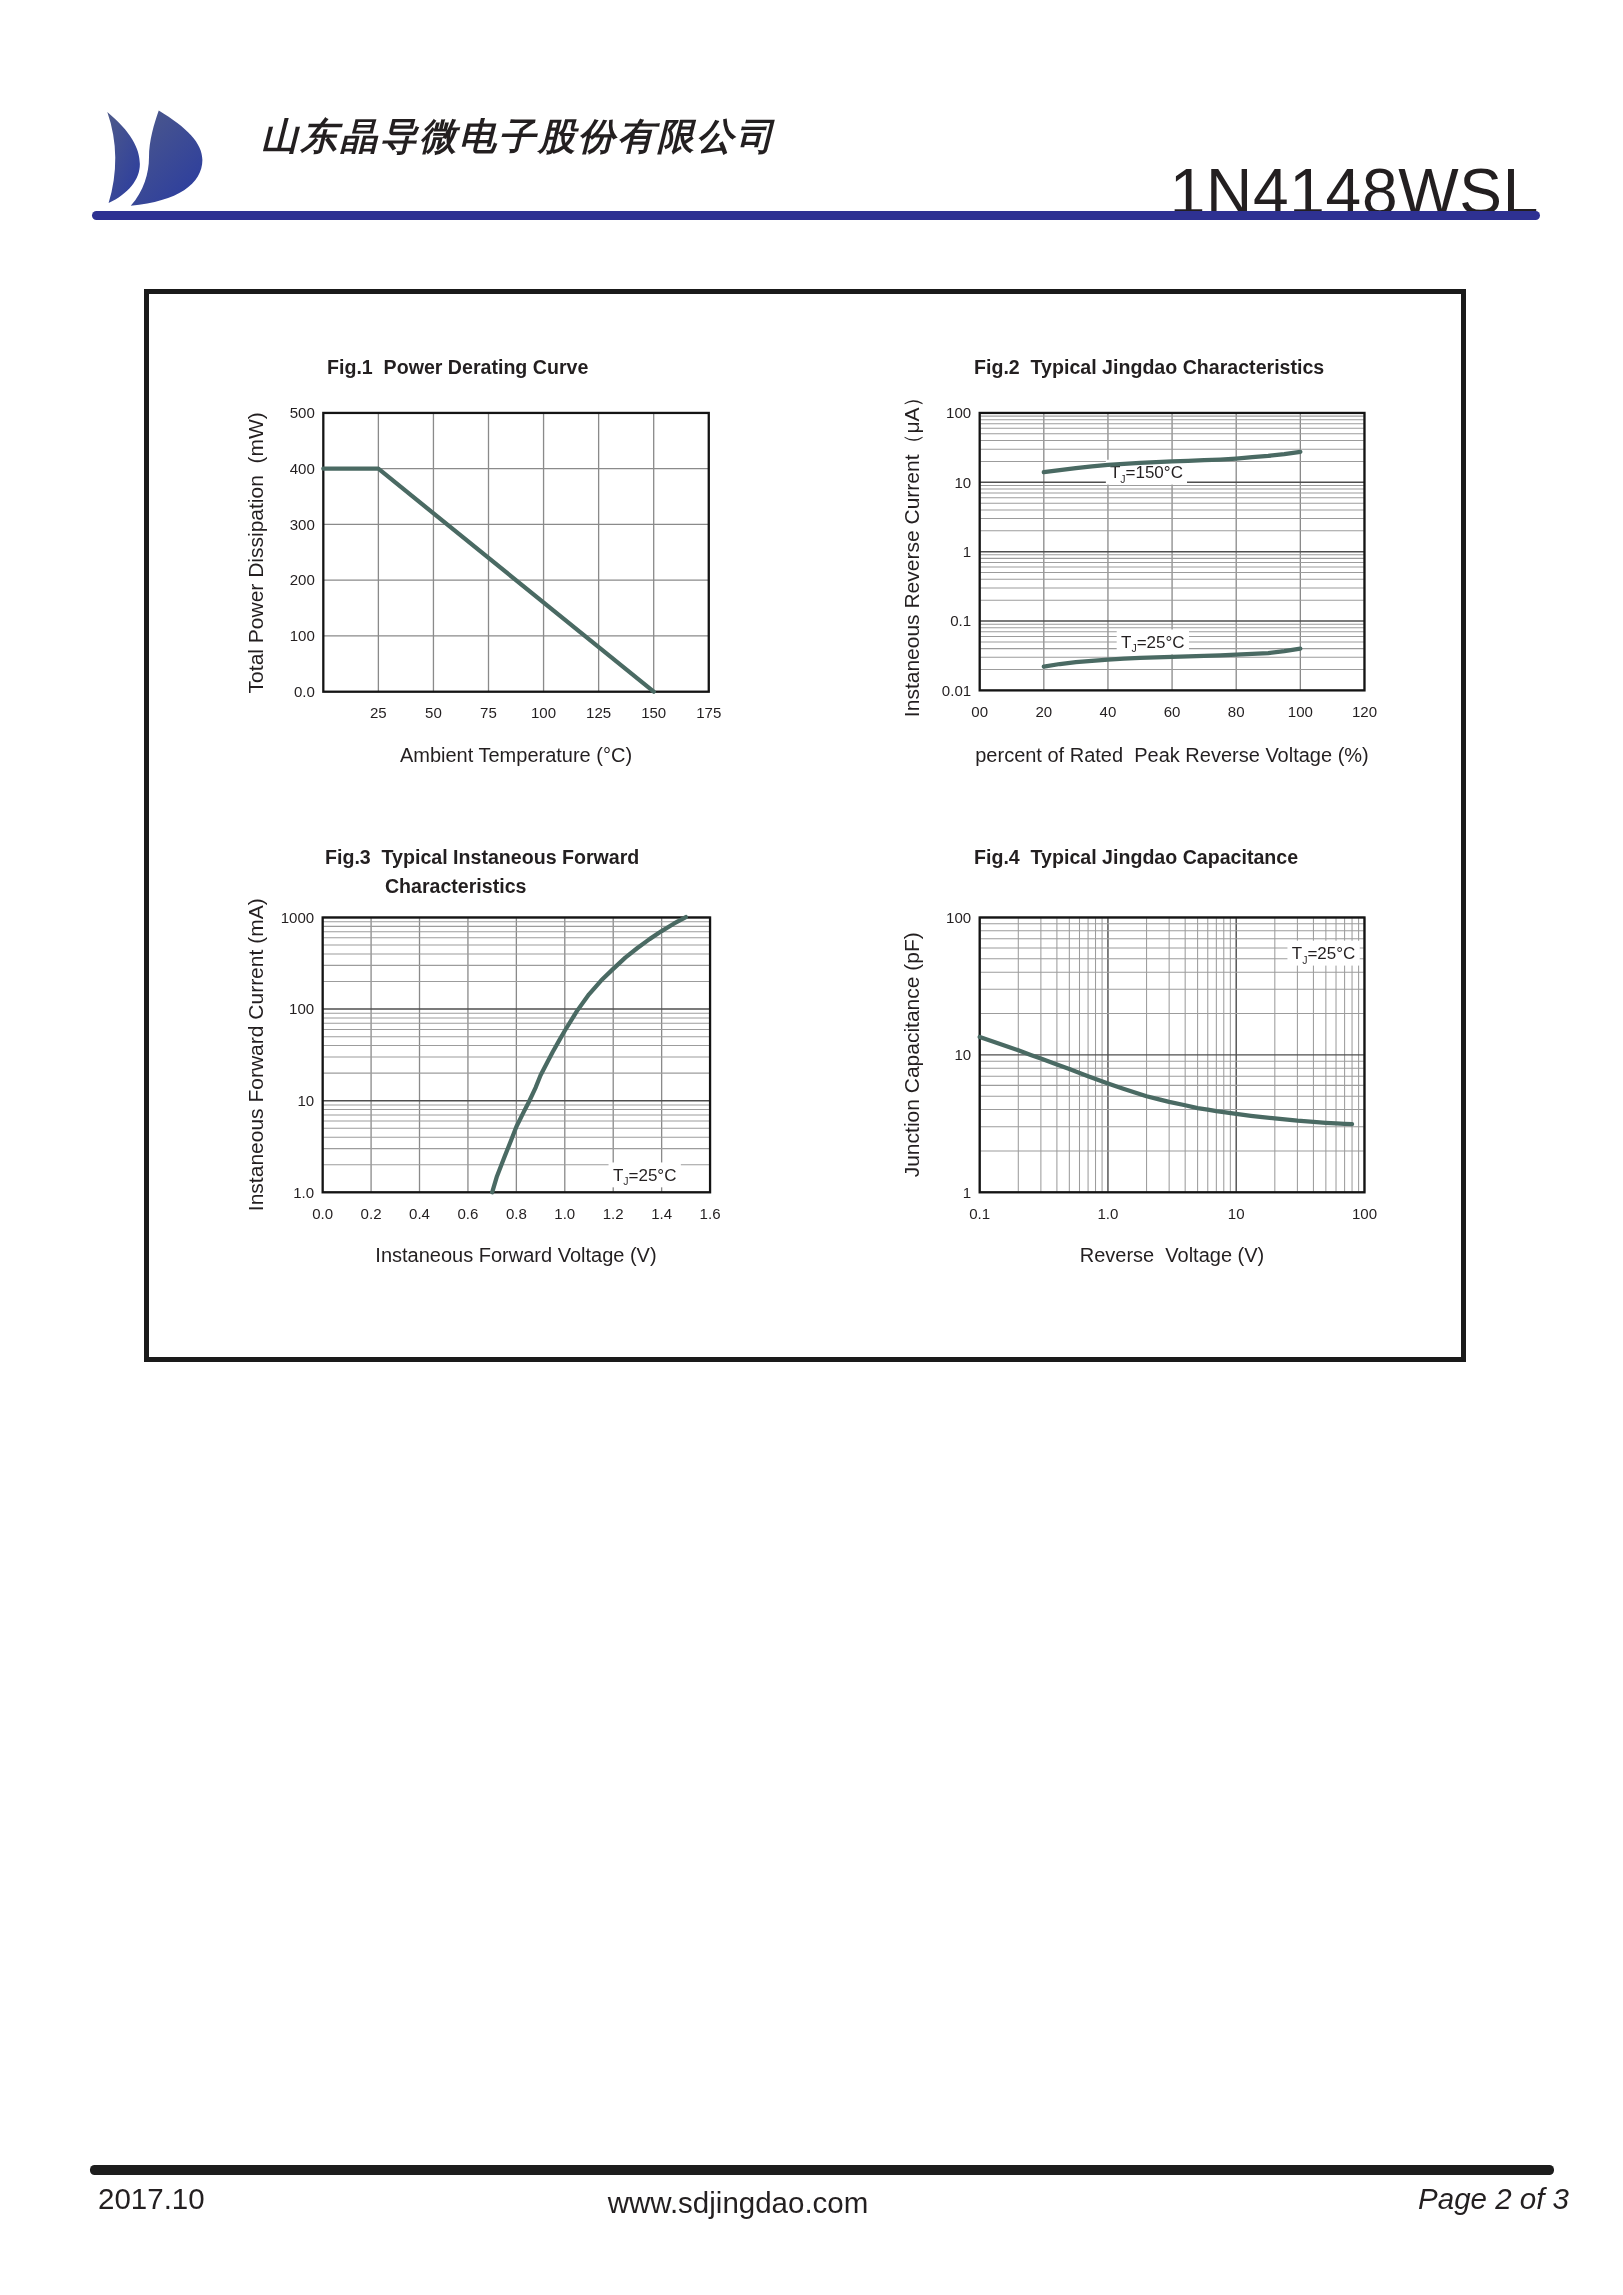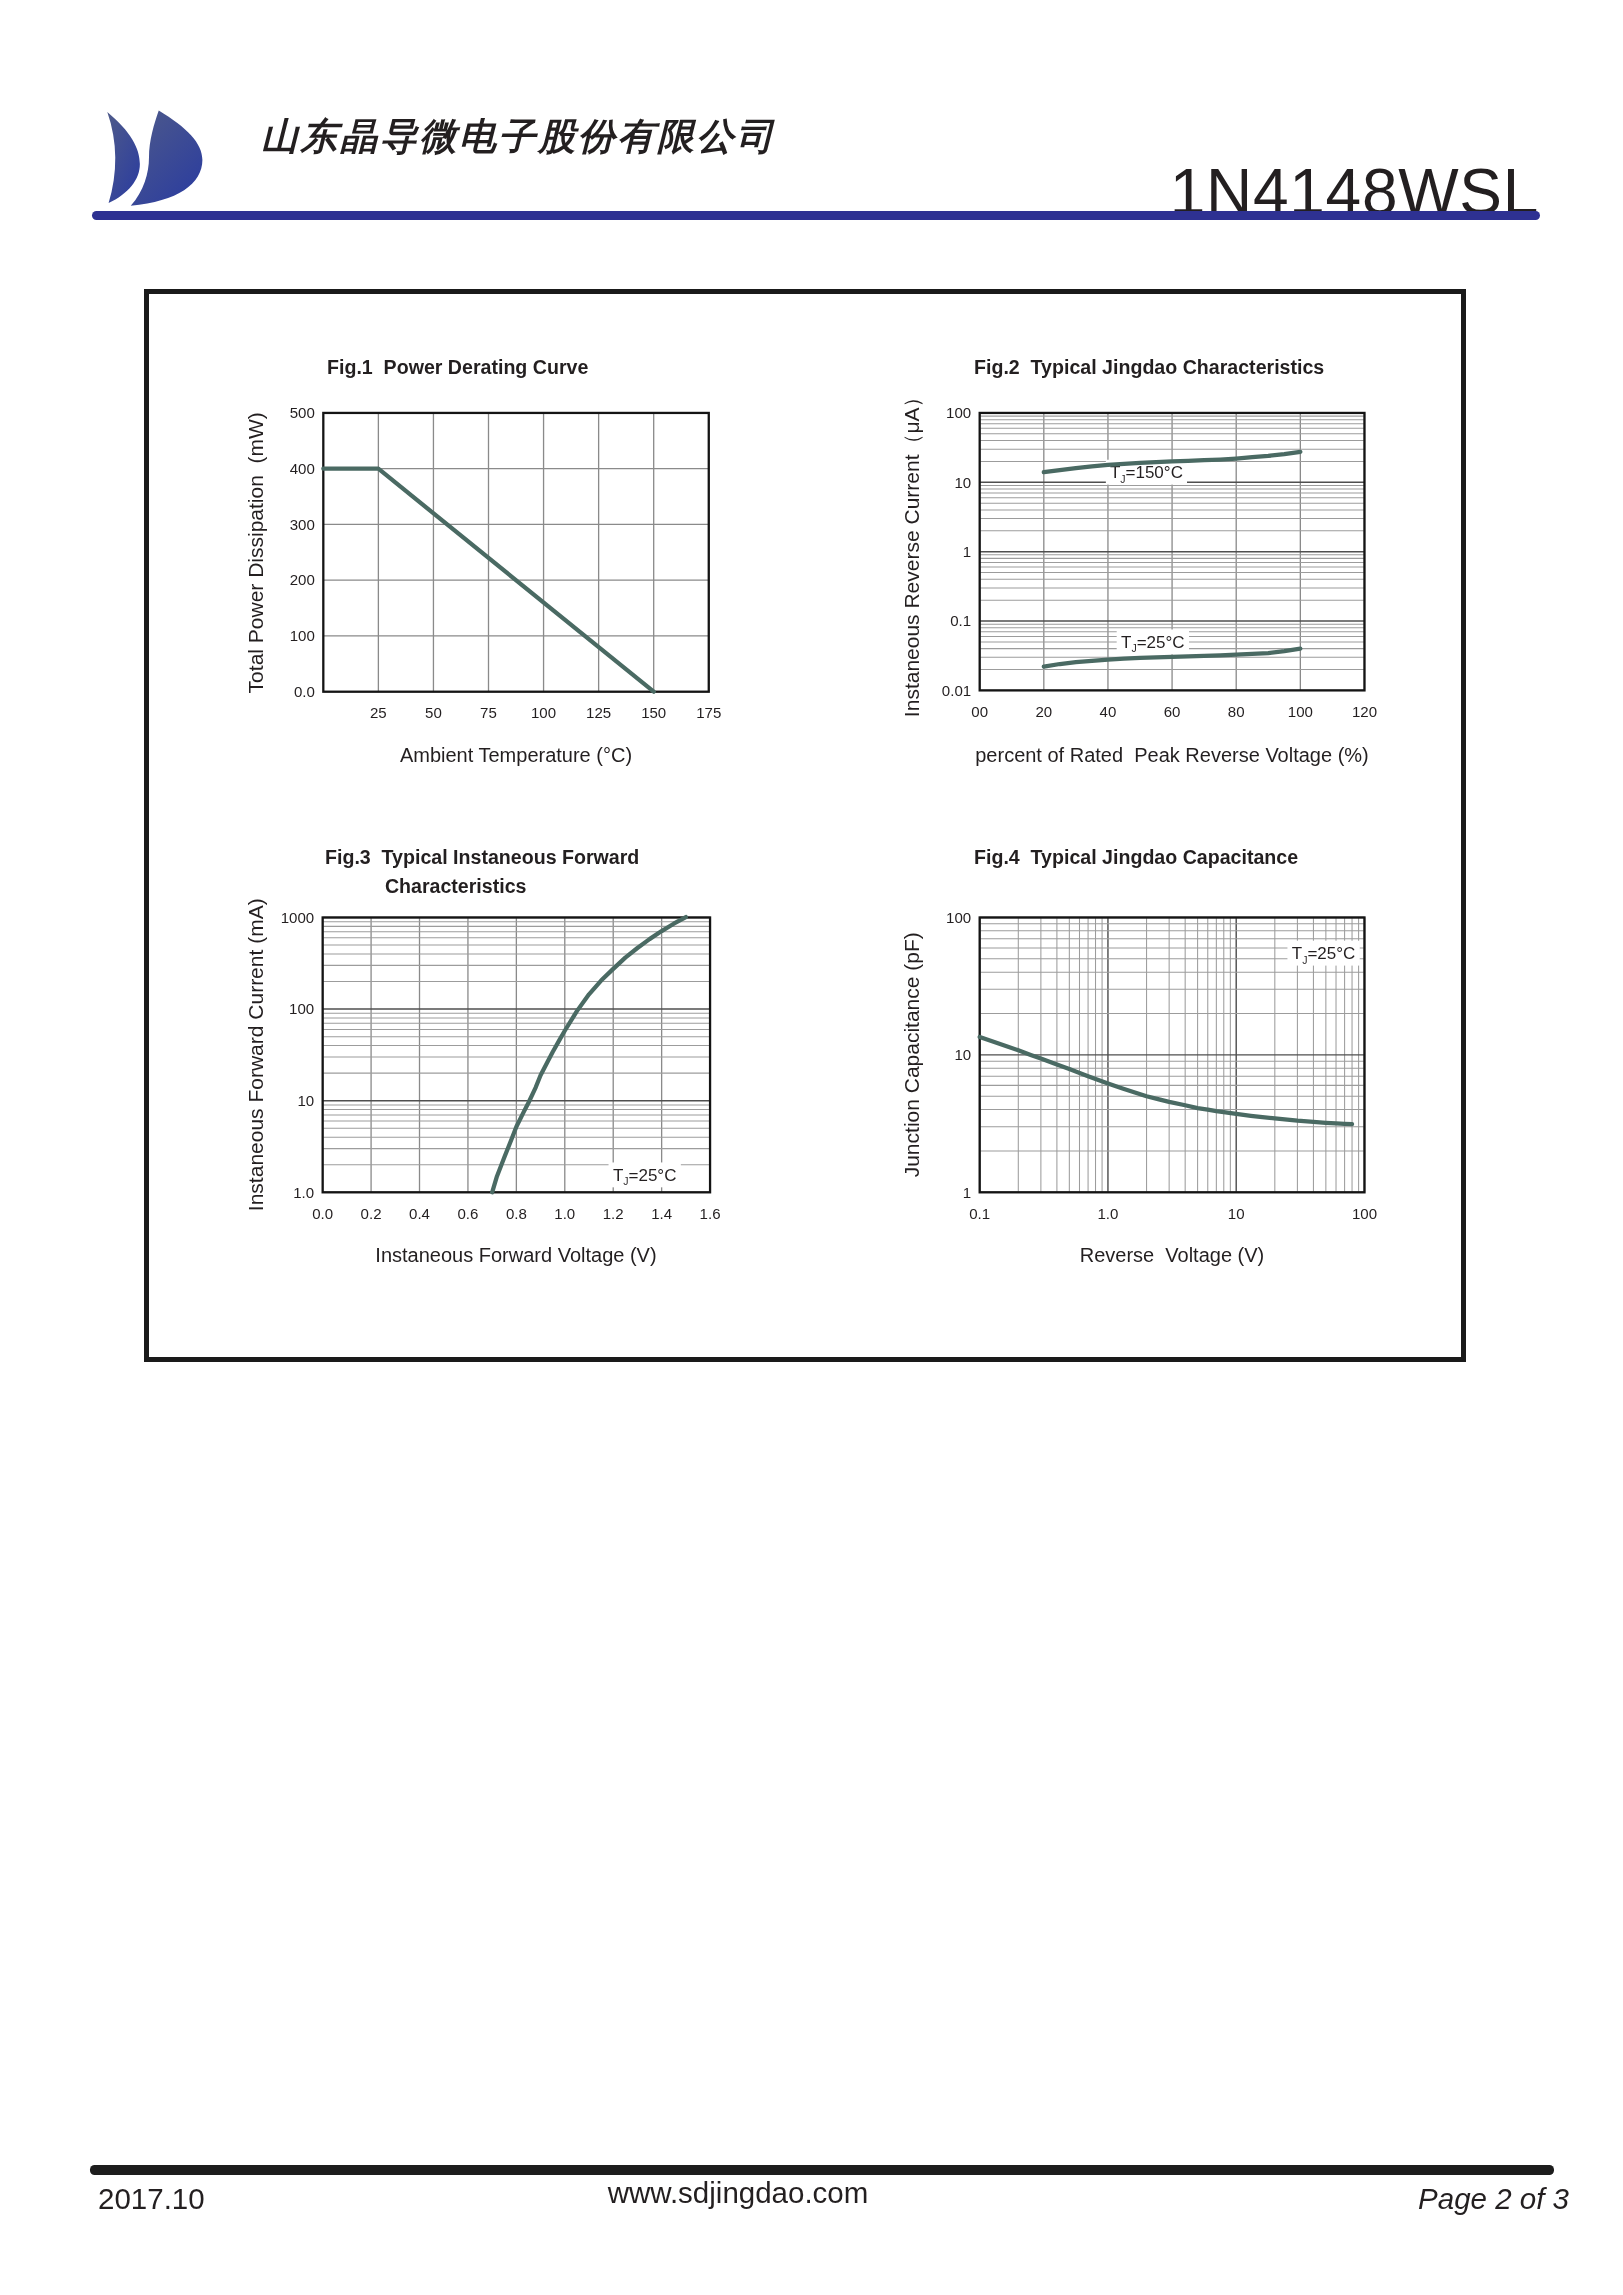--- a/index.html
+++ b/index.html
@@ -267,18 +267,18 @@
         <text x="2085" y="1862" text-anchor="middle" font-size="23" fill="#231f20">100</text>
         <text x="1484" y="1410" text-anchor="end" font-size="23" fill="#231f20">100</text>
         <text x="1484" y="1620" text-anchor="end" font-size="23" fill="#231f20">10</text>
         <text x="1484" y="1830" text-anchor="end" font-size="23" fill="#231f20">1</text>
       </g>
     </svg>
 
   <div class="abs" style="left:0;top:2153px;width:1623px;height:98px;padding-left:30px;">
     <div class="abs" style="left:90px;top:11.8px;width:1464px;height:9.8px;background:#1d1d1d;border-radius:4.6px;"></div>
     <div class="abs footer-text" style="left:98px;top:31px;">2017.10</div>
-    <div class="abs footer-text" style="left:0;top:25px;width:1476px;text-align:center;">www.sdjingdao.com</div>
+    <div class="abs footer-text" style="left:0;top:35px;width:1476px;text-align:center;">www.sdjingdao.com</div>
     <div class="abs footer-text italic" style="right:84px;top:31px;">Page 2 of 3</div>
   </div>
 
 </div>
 
 
 </body></html>

